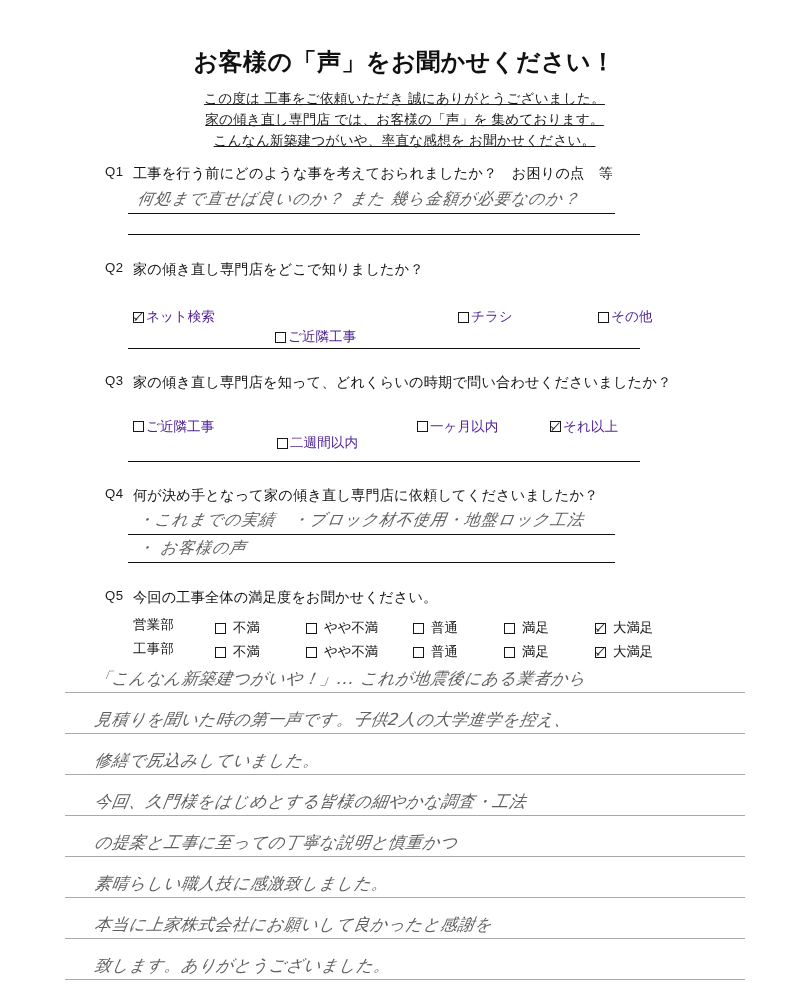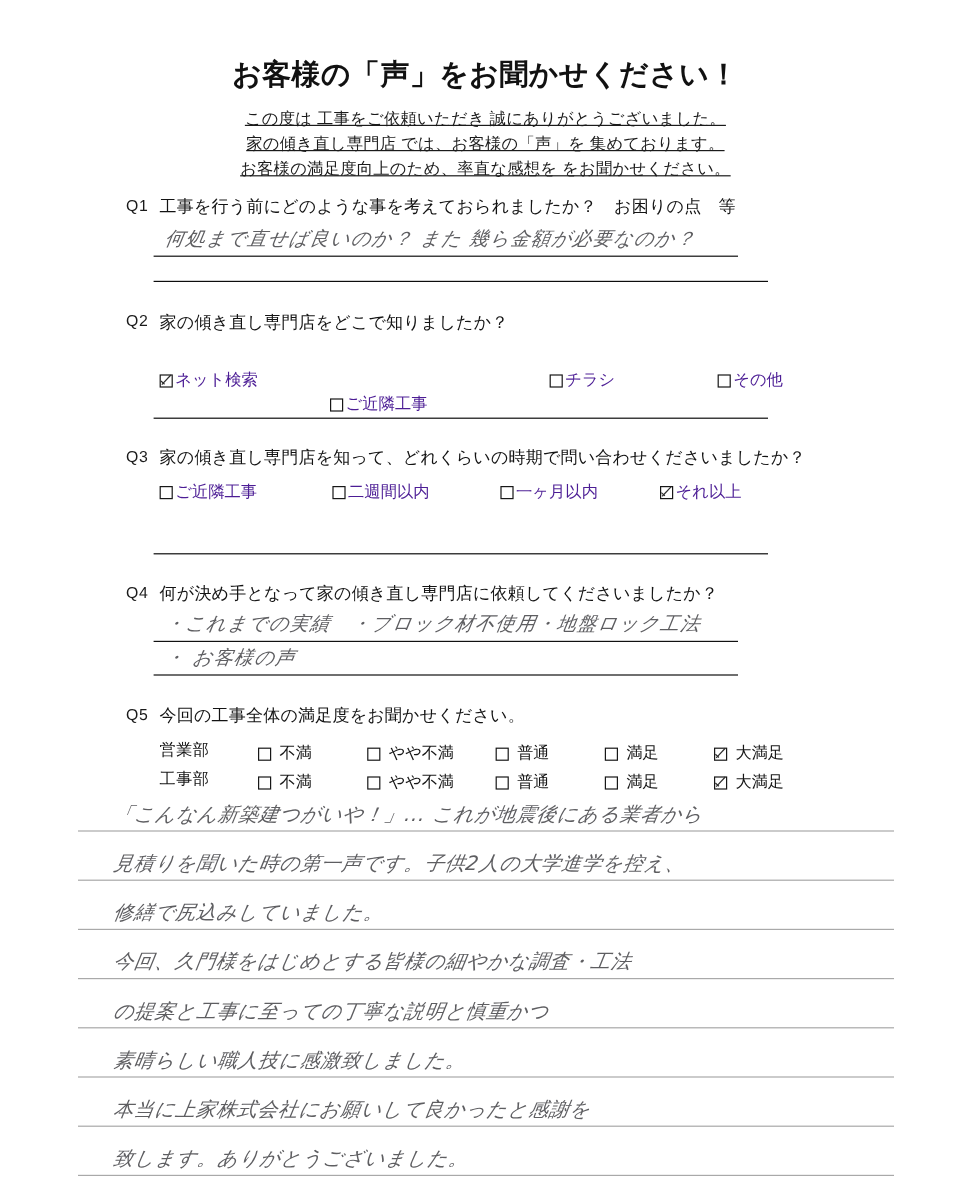--- a/index.html
+++ b/index.html
@@ -193,21 +193,21 @@
     letter-spacing: 0.6px;
   }
 </style>
 </head>
 <body>
 
 <div class="header">
   <div class="header-title">お客様の「声」をお聞かせください！</div>
   <div class="header-line">この度は 工事をご依頼いただき 誠にありがとうございました。</div>
   <div class="header-line">家の傾き直し専門店 では、お客様の「声」を 集めております。</div>
-  <div class="header-line">お客様の満足度向上のため、率直な感想を をお聞かせください。</div>
+  <div class="header-line">こんなん新築建つがいや、率直な感想を お聞かせください。</div>
 </div>
 
 <div class="form">
 
   <div class="qblock" style="height:70px;">
     <span class="qlabel">Q1</span>
     <div class="qtext">工事を行う前にどのような事を考えておられましたか？　お困りの点　等</div>
     <div class="answer-line">
       <span class="hand">何処まで直せば良いのか？ また 幾ら金額が必要なのか？</span>
     </div>
@@ -241,21 +241,21 @@
   <div class="divider" style="margin-top:25px;"></div>
 
   <div class="qblock" style="height:63px; padding-top:24px;">
     <span class="qlabel" style="top:24px;">Q3</span>
     <div class="qtext">家の傾き直し専門店を知って、どれくらいの時期で問い合わせくださいましたか？</div>
     <div class="options">
       <div class="opt" style="width:144px;">
         <span class="box"></span>
         <span>ご近隣工事</span>
       </div>
-      <div class="opt" style="width:140px;">
+      <div class="opt" style="width:140px;margin-top:33px;">
         <span class="box"></span>
         <span>二週間以内</span>
       </div>
       <div class="opt" style="width:133px;">
         <span class="box"></span>
         <span>一ヶ月以内</span>
       </div>
       <div class="opt">
         <span class="box checked"></span>
         <span>それ以上</span>

